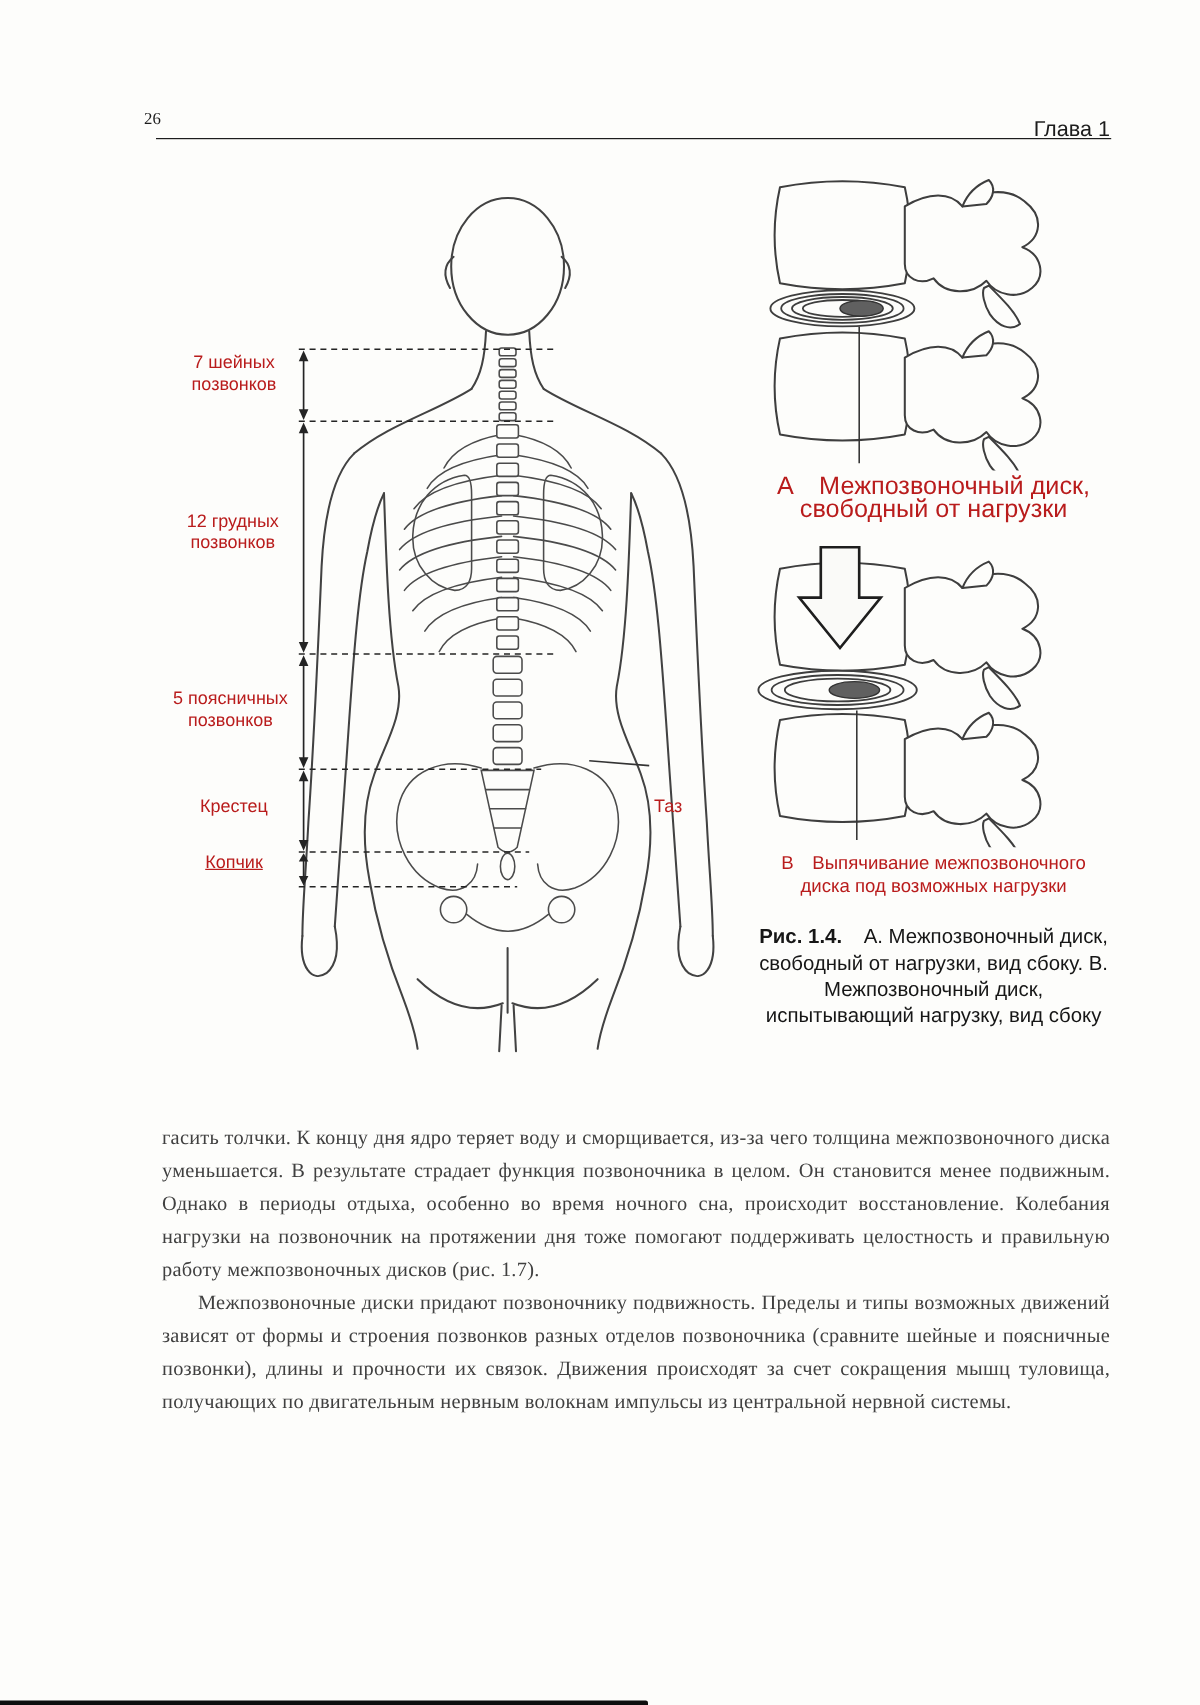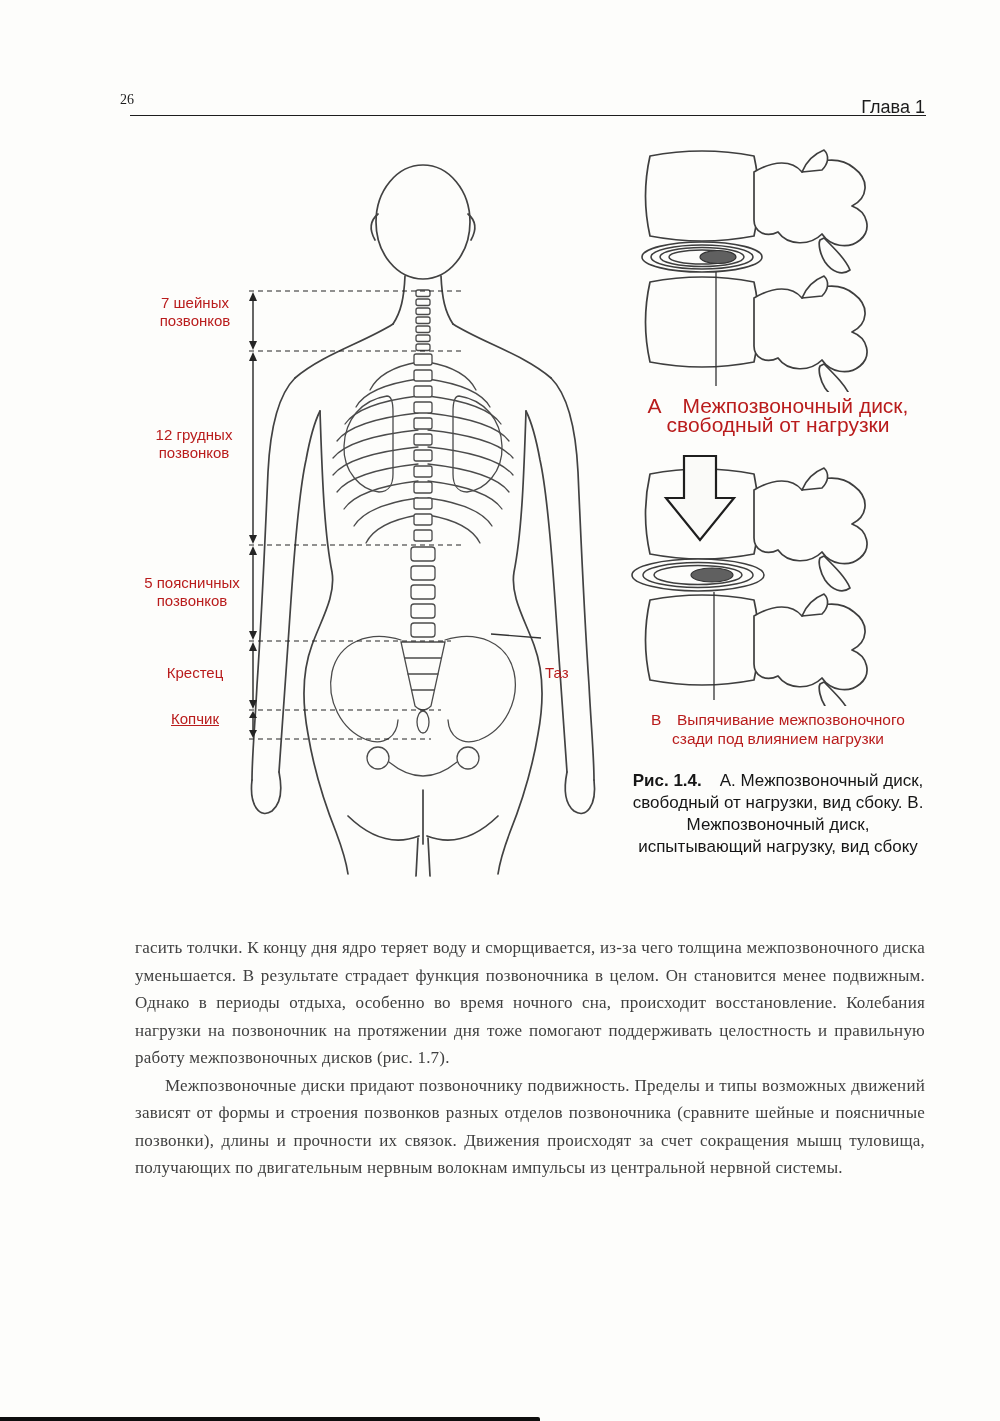--- a/index.html
+++ b/index.html
@@ -225,21 +225,21 @@
       <polygon class="arrow" points="56,2 88,2 88,44 106,44 72,86 38,44 56,44"></polygon>
       <ellipse class="discbase" cx="70" cy="121" rx="66" ry="16"></ellipse>
       <ellipse class="ring" cx="70" cy="121" rx="55" ry="12.5"></ellipse>
       <ellipse class="ring" cx="70" cy="121" rx="44" ry="9.5"></ellipse>
       <ellipse class="nuc" cx="84" cy="121" rx="21" ry="7"></ellipse>
       <use href="#vg2" transform="translate(12,138)"></use>
       <line class="lead" x1="86" y1="138" x2="86" y2="246"></line>
     </svg>
 
     <div class="flabel labB">В Выпячивание межпозвоночного
-сзади под влиянием нагрузки</div>
+диска под возможных нагрузки</div>
 
     <div class="caption cap14">
       <strong>Рис. 1.4.</strong><span>А. Межпозвоночный диск, свободный от нагрузки, вид сбоку. В. Межпозвоночный диск, испытывающий нагрузку, вид сбоку</span>
     </div>
   </div>
 
   <div class="bodytext">
     <p>гасить толчки. К концу дня ядро теряет воду и сморщивается, из-за чего толщина межпозвоночного диска уменьшается. В результате страдает функция позвоночника в целом. Он становится менее подвижным. Однако в периоды отдыха, особенно во время ночного сна, происходит восстановление. Колебания нагрузки на позвоночник на протяжении дня тоже помогают поддерживать целостность и правильную работу межпозвоночных дисков (рис. 1.7).</p>
     <p class="indent">Межпозвоночные диски придают позвоночнику подвижность. Пределы и типы возможных движений зависят от формы и строения позвонков разных отделов позвоночника (сравните шейные и поясничные позвонки), длины и прочности их связок. Движения происходят за счет сокращения мышц туловища, получающих по двигательным нервным волокнам импульсы из центральной нервной системы.</p>
   </div>

